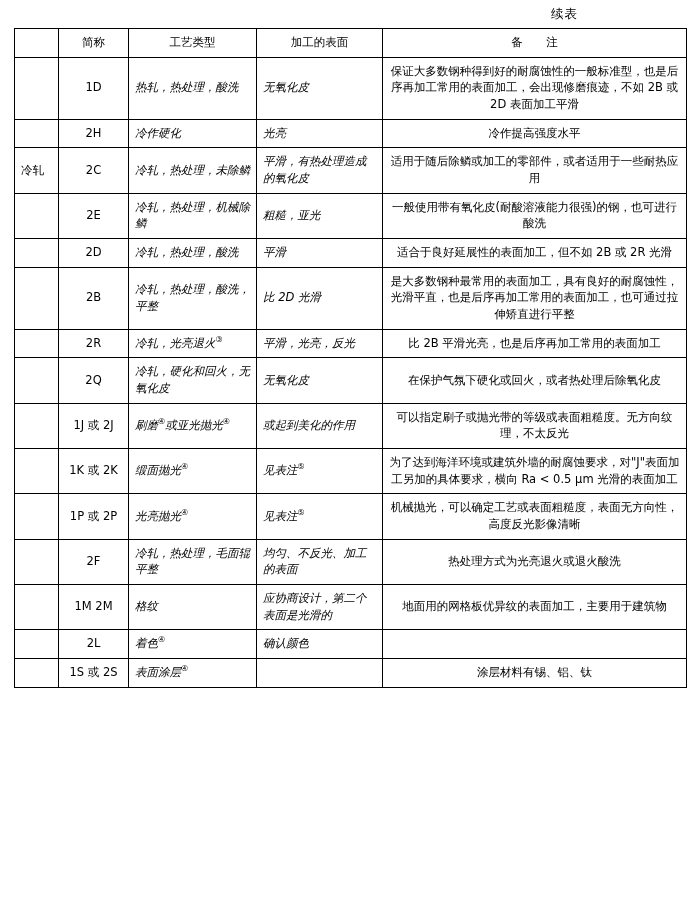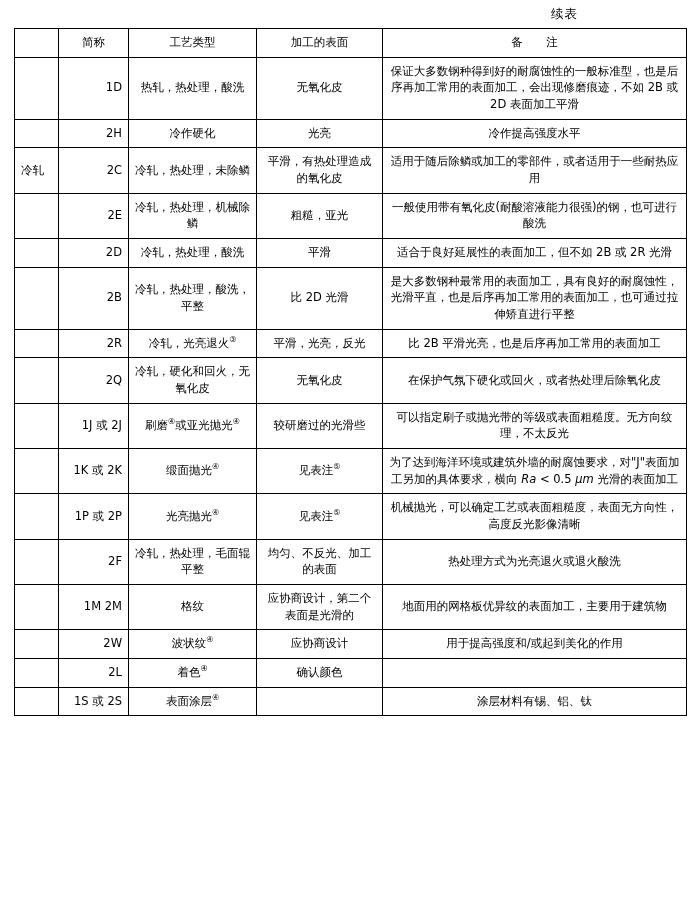--- a/index.html
+++ b/index.html
@@ -59,39 +59,40 @@
   col.c-code  { width: 70px; }
   col.c-proc  { width: 128px; }
   col.c-surf  { width: 126px; }
   col.c-note  { width: 304px; }
 
   td.group {
     font-size: 12px;
     line-height: 1.4;
   }
   td.code {
-    text-align: right;
+    text-align: center;
     padding-left: 8px;
     font-size: 12px;
   }
   td.proc, td.surf {
-    text-align: center;
+    text-align: left;
     padding-left: 8px;
+    font-style: italic;
   }
   td.note {
     text-align: center;
     padding-left: 8px;
     padding-right: 8px;
   }
   sup {
     font-size: 8px;
     vertical-align: super;
     line-height: 0;
   }
-  .em { font-style: italic; }
+  .em { }
 </style>
 </head>
 <body>
 
 <div class="page">
 
   <div class="cont-label">续表</div>
 
   <table class="spec">
     <colgroup>
@@ -164,21 +165,21 @@
           <td class="group"></td>
           <td class="code">2Q</td>
           <td class="proc">冷轧，硬化和回火，无氧化皮</td>
           <td class="surf">无氧化皮</td>
           <td class="note">在保护气氛下硬化或回火，或者热处理后除氧化皮</td>
         </tr>
         <tr>
           <td class="group"></td>
           <td class="code">1J 或 2J</td>
           <td class="proc">刷磨<sup>④</sup>或亚光抛光<sup>④</sup></td>
-          <td class="surf">较研磨过的光滑些</td>
+          <td class="surf">或起到美化的作用</td>
           <td class="note">可以指定刷子或抛光带的等级或表面粗糙度。无方向纹理，不太反光</td>
         </tr>
         <tr>
           <td class="group"></td>
           <td class="code">1K 或 2K</td>
           <td class="proc">缎面抛光<sup>④</sup></td>
           <td class="surf">见表注<sup>⑤</sup></td>
           <td class="note">为了达到海洋环境或建筑外墙的耐腐蚀要求，对"J"表面加工另加的具体要求，横向 <span class="em">Ra</span> &lt; 0.5 <span class="em">μm</span> 光滑的表面加工</td>
         </tr>
         <tr>
@@ -197,27 +198,20 @@
         </tr>
         <tr>
           <td class="group"></td>
           <td class="code">1M 2M</td>
           <td class="proc">格纹</td>
           <td class="surf">应协商设计，第二个表面是光滑的</td>
           <td class="note">地面用的网格板优异纹的表面加工，主要用于建筑物</td>
         </tr>
         <tr>
           <td class="group"></td>
-          <td class="code">2W</td>
-          <td class="proc">波状纹<sup>④</sup></td>
-          <td class="surf">应协商设计</td>
-          <td class="note">用于提高强度和/或起到美化的作用</td>
-        </tr>
-        <tr>
-          <td class="group"></td>
           <td class="code">2L</td>
           <td class="proc">着色<sup>④</sup></td>
           <td class="surf">确认颜色</td>
           <td class="note"></td>
         </tr>
         <tr>
           <td class="group"></td>
           <td class="code">1S 或 2S</td>
           <td class="proc">表面涂层<sup>④</sup></td>
           <td class="surf"></td>

